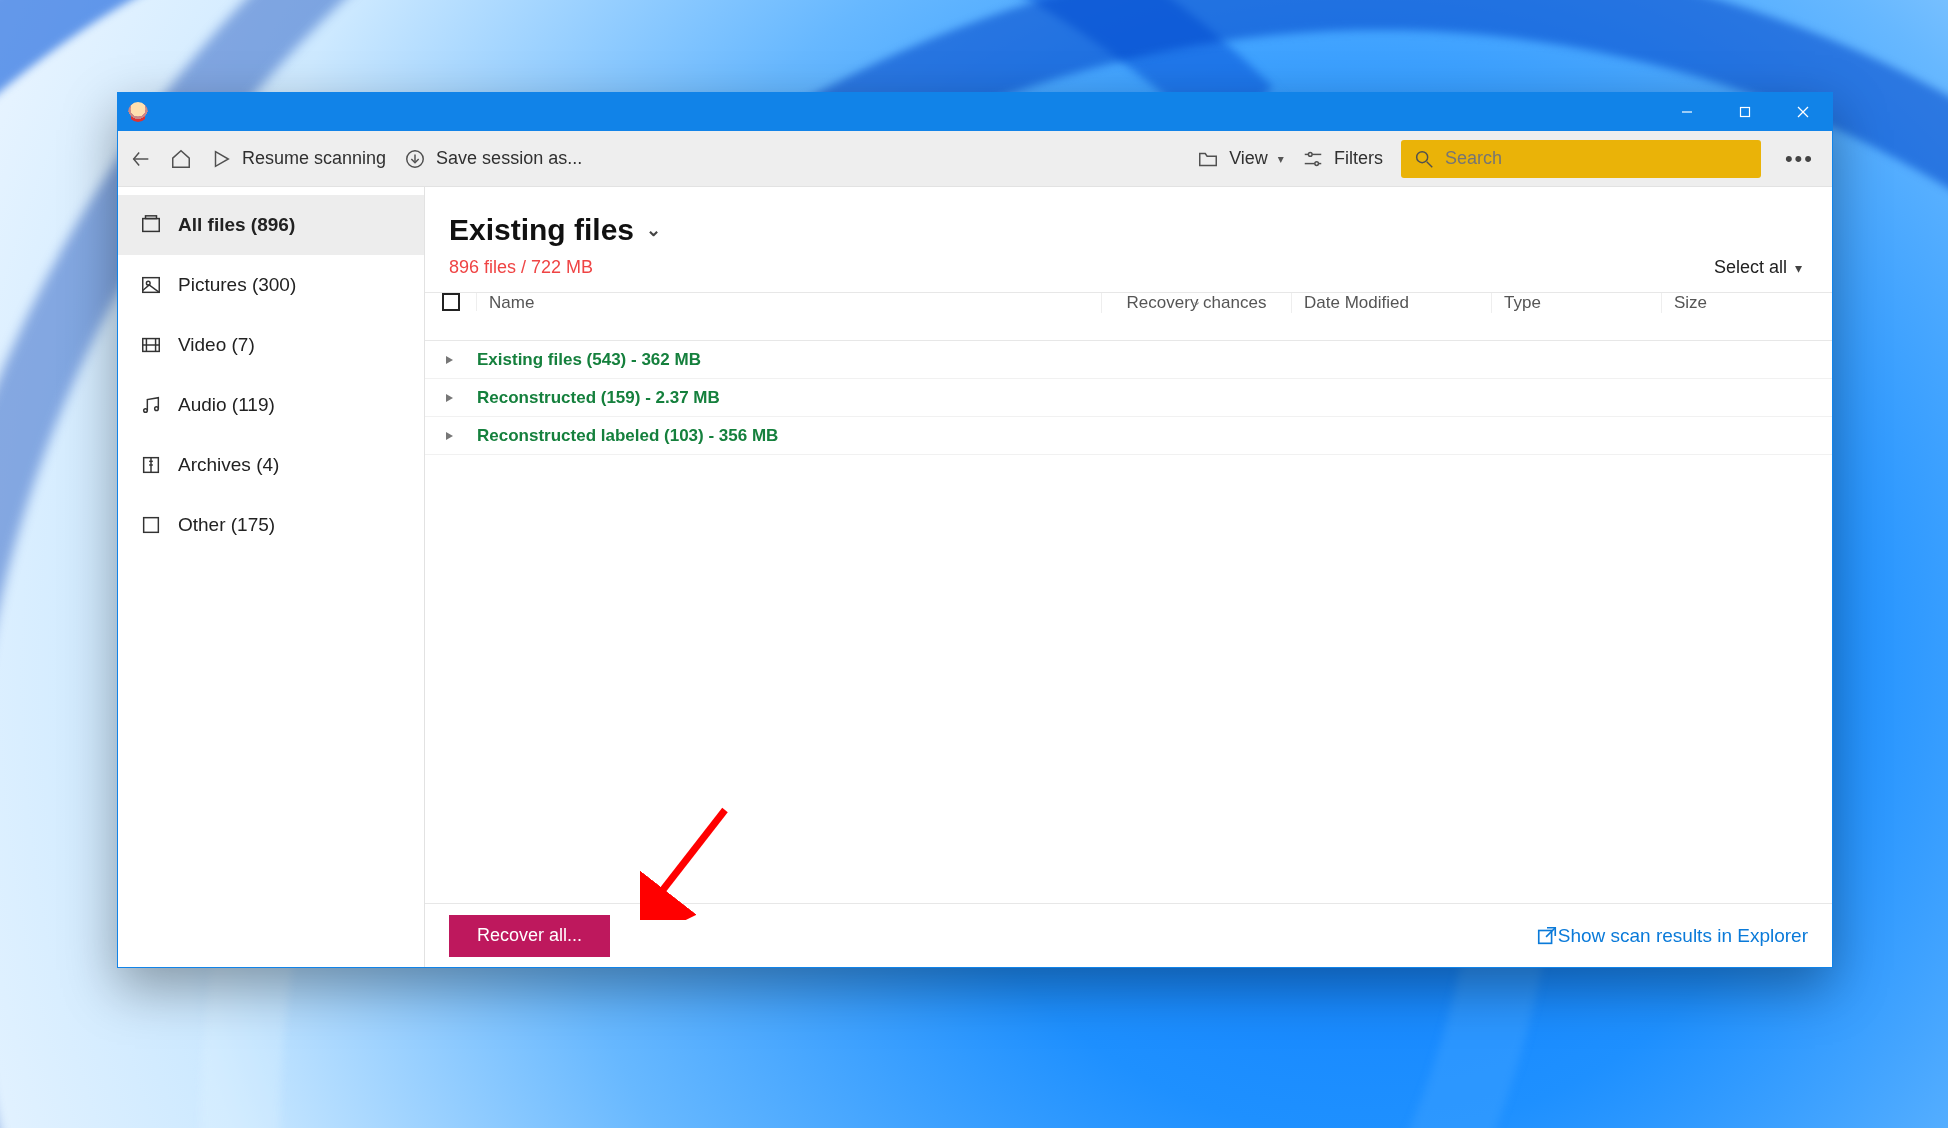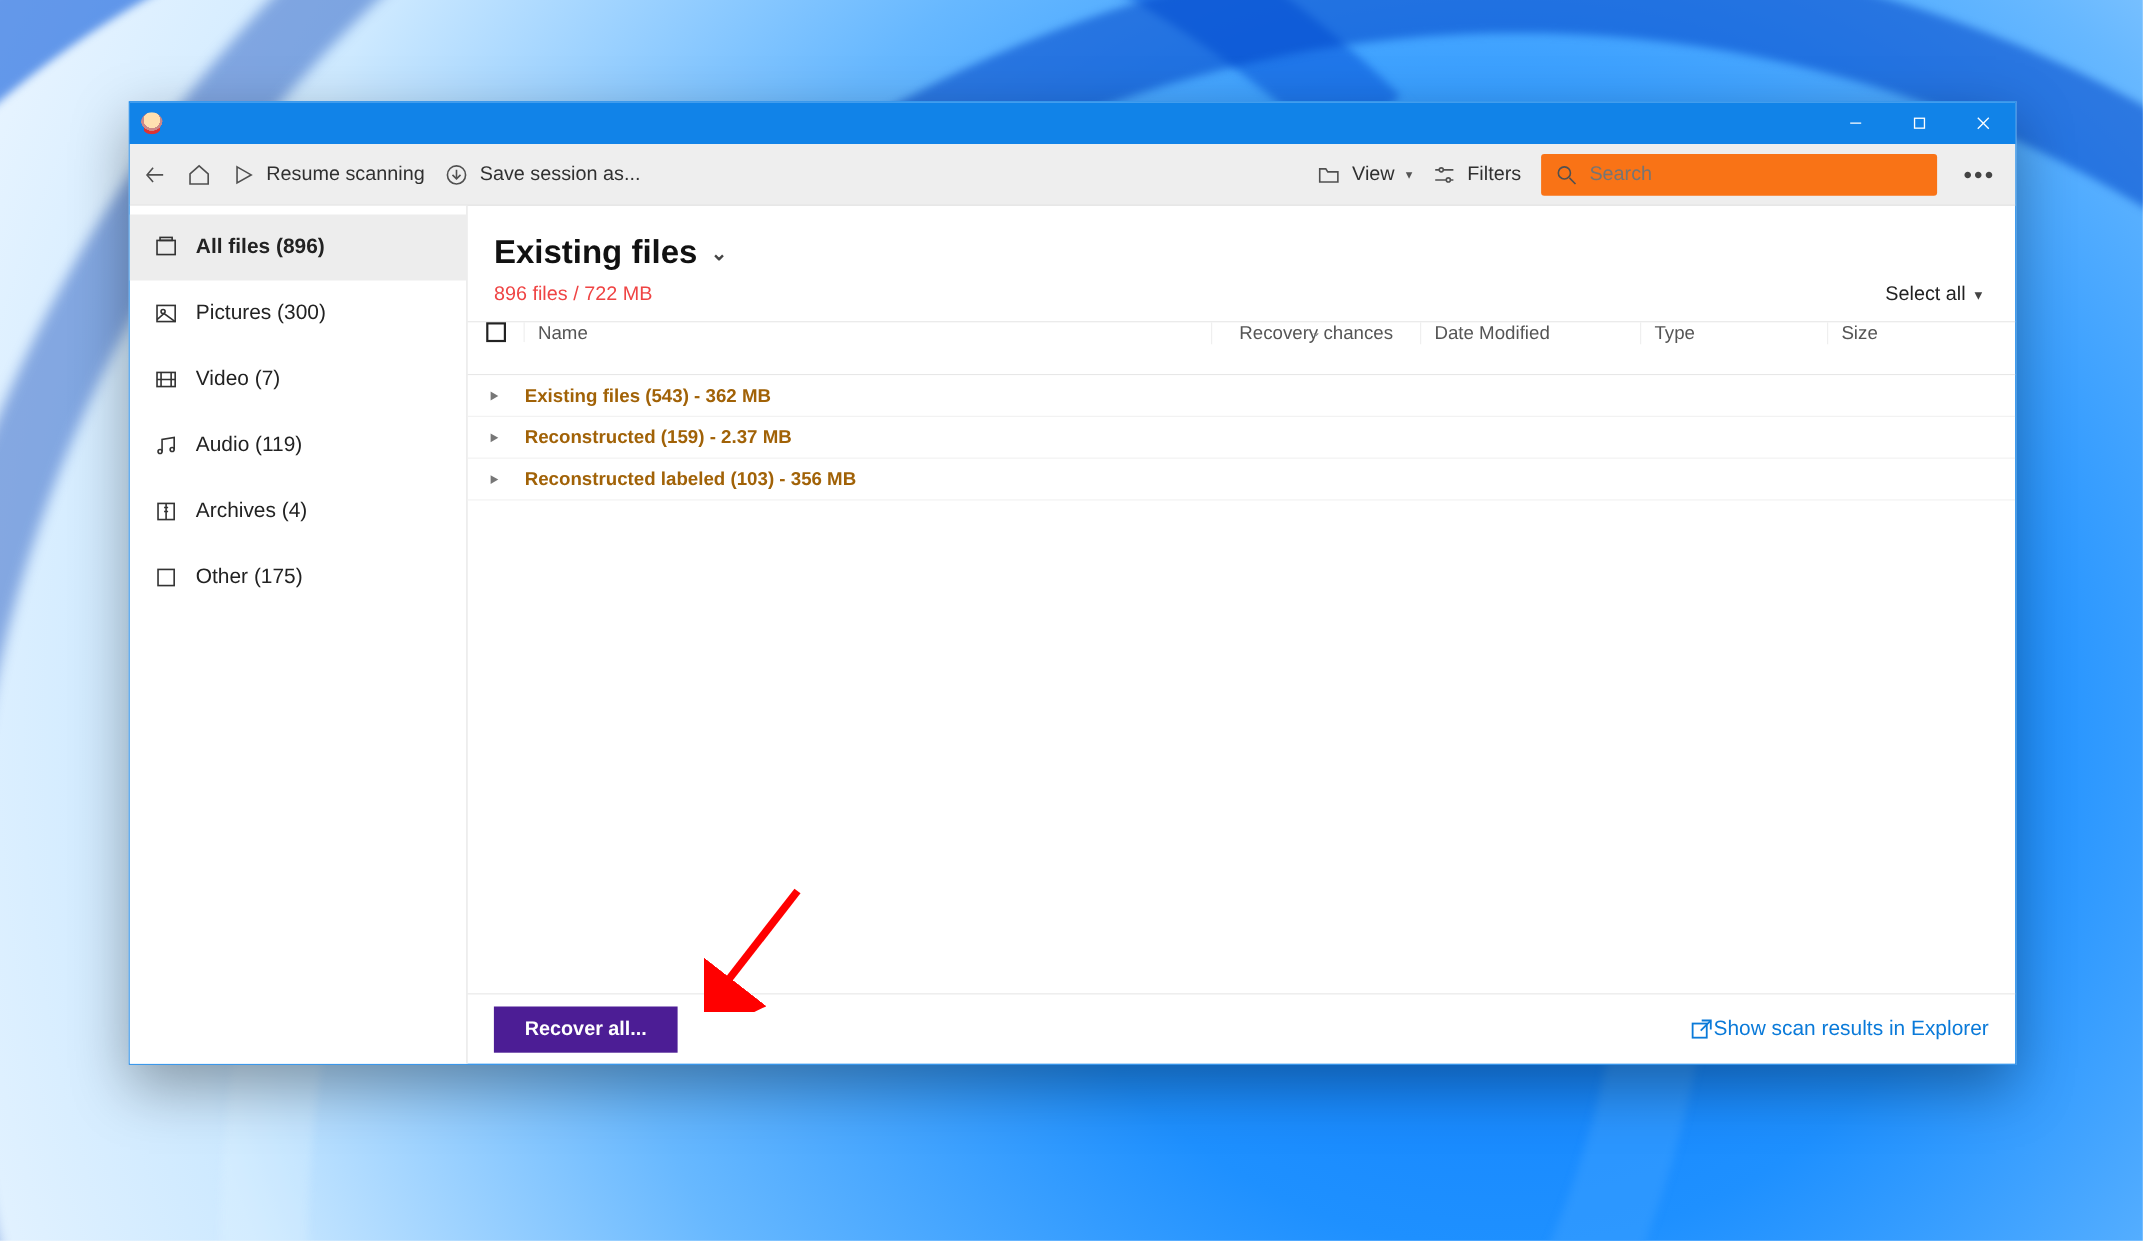--- a/index.html
+++ b/index.html
@@ -70,21 +70,21 @@
     display:flex; align-items:center;
     padding: 0 12px;
     gap: 18px;
     font-size: 18px; color:#303030;
   }
   .tb-icon { width:22px; height:22px; display:flex; align-items:center; justify-content:center; color:#505050; }
   .tb-icon svg { width:22px; height:22px; stroke:#505050; stroke-width:1.6; fill:none; }
   .tb-group { display:flex; align-items:center; gap:10px; cursor:pointer; }
   .tb-flex { flex:1; }
   .searchbox {
-    width: 360px; height: 38px; background:#f97316; border-radius:3px;
+    width: 360px; height: 38px; background:#eab308; border-radius:3px;
     display:flex; align-items:center; padding:0 12px; gap:10px; color:#888;
   }
   .searchbox input {
     flex:1; border:none; background:transparent; outline:none;
     font-size:18px; color:#333;
   }
   .dots { font-size:22px; letter-spacing:2px; color:#444; padding:0 6px; cursor:pointer; }
 
   
   .body {
@@ -136,39 +136,38 @@
   .col.size{ width:170px; }
   .col .sort-ind { position:absolute; top:2px; left:50%; transform:translateX(-50%); font-size:11px; color:#888;}
   .checkbox {
     width:18px; height:18px; border:2px solid #222;
   }
 
   
   .rows { flex:1; overflow:auto; }
   .row {
     height:38px; display:flex; align-items:center; padding-left:14px;
-    font-size:17px; color:#a16207; border-bottom:1px solid #f1f1f1; cursor:pointer;
+    font-size:17px; color:#15803d; border-bottom:1px solid #f1f1f1; cursor:pointer;
   }
   .row .tri {
     width:20px; height:20px; display:flex; align-items:center; justify-content:center;
     color:#777; margin-right:18px;
   }
   .row .tri svg{ width:10px; height:10px; fill:#777; }
   .row b { font-weight:700; }
 
   
   .footer {
     height:64px; border-top:1px solid #e7e7e7;
     display:flex; align-items:center; padding: 0 24px;
   }
   .recover-btn {
-    height:42px; padding:0 28px; background:#4c1d95; color:#fff;
+    height:42px; padding:0 28px; background:#be185d; color:#fff;
     font-size:18px; display:flex; align-items:center; cursor:pointer;
     border:none;
-    font-weight:bold;
   }
   .footer-flex{flex:1;}
   .explorer-link {
     display:flex; align-items:center; color:#0a7ad9;
     font-size:19px; cursor:pointer;
   }
   .explorer-link svg{ width:22px;height:22px; stroke:#0a7ad9; stroke-width:1.8; fill:none;}
 
   
   .arrow-annot {

